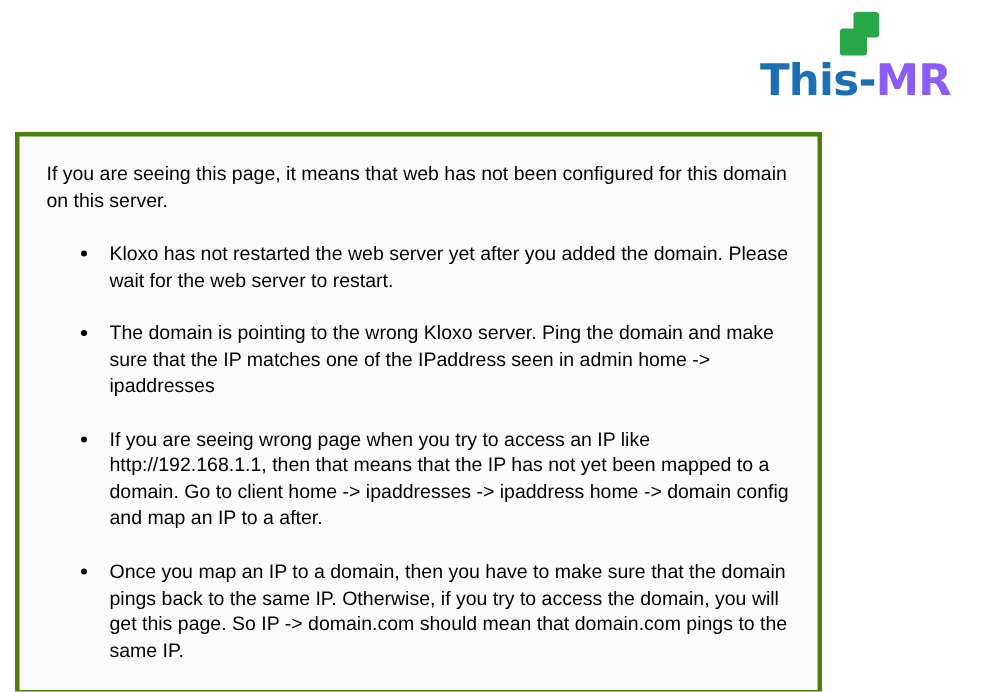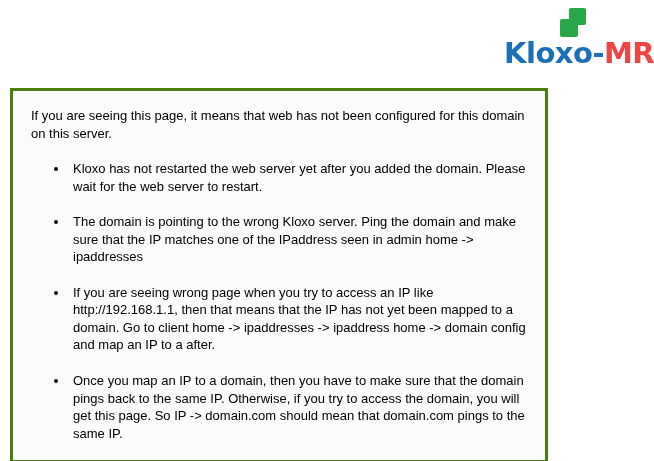--- a/index.html
+++ b/index.html
@@ -66,21 +66,21 @@
     width: 130px;
     text-align: right;
     font-family: "DejaVu Sans", sans-serif;
     font-size: 29px;
     font-weight: bold;
     letter-spacing: -0.5px;
     white-space: nowrap;
   }
   .logo-kloxo { color: #1a6fb5; }
   .logo-dash  { color: #1a6fb5; }
-  .logo-mr    { color: #ef4444; margin-top: 15px; }
+  .logo-mr    { color: #8b5cf6; margin-top: 15px; }
 
   
   .content-box {
     position: relative;
     box-sizing: border-box;
     width: 538px;
     min-height: 355px;
     border: 3px solid #4d7c0f;
     background: #fbfbfb;
     padding: 16px 18px 18px 18px;
@@ -113,21 +113,21 @@
 <body>
 
 <div class="page">
 
   <div class="header">
     <div class="logo">
       <div class="logo-mark">
         <span class="sq sq1"></span>
         <span class="sq sq2"></span>
       </div>
-      <div class="logo-text"><span class="logo-kloxo">Kloxo</span><span class="logo-dash">-</span><span class="logo-mr">MR</span></div>
+      <div class="logo-text"><span class="logo-kloxo">This</span><span class="logo-dash">-</span><span class="logo-mr">MR</span></div>
     </div>
   </div>
 
   <div class="content-box">
 
     <p>If you are seeing this page, it means that web has not been configured for this domain on this server.</p>
 
 
     <ul class="causes">
       <li><span>Kloxo has not restarted the web server yet after you added the domain. Please wait for the web server to restart.</span><strong class="path"></strong><span></span></li>

